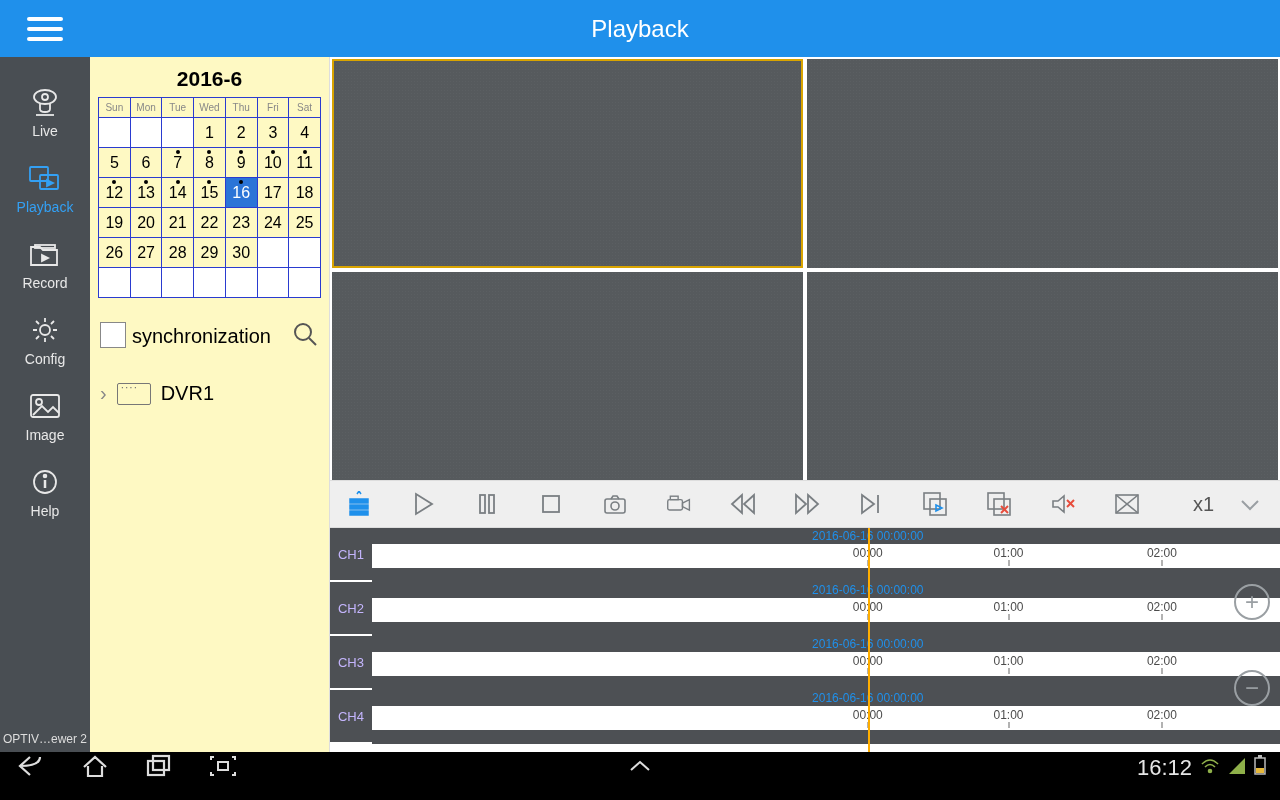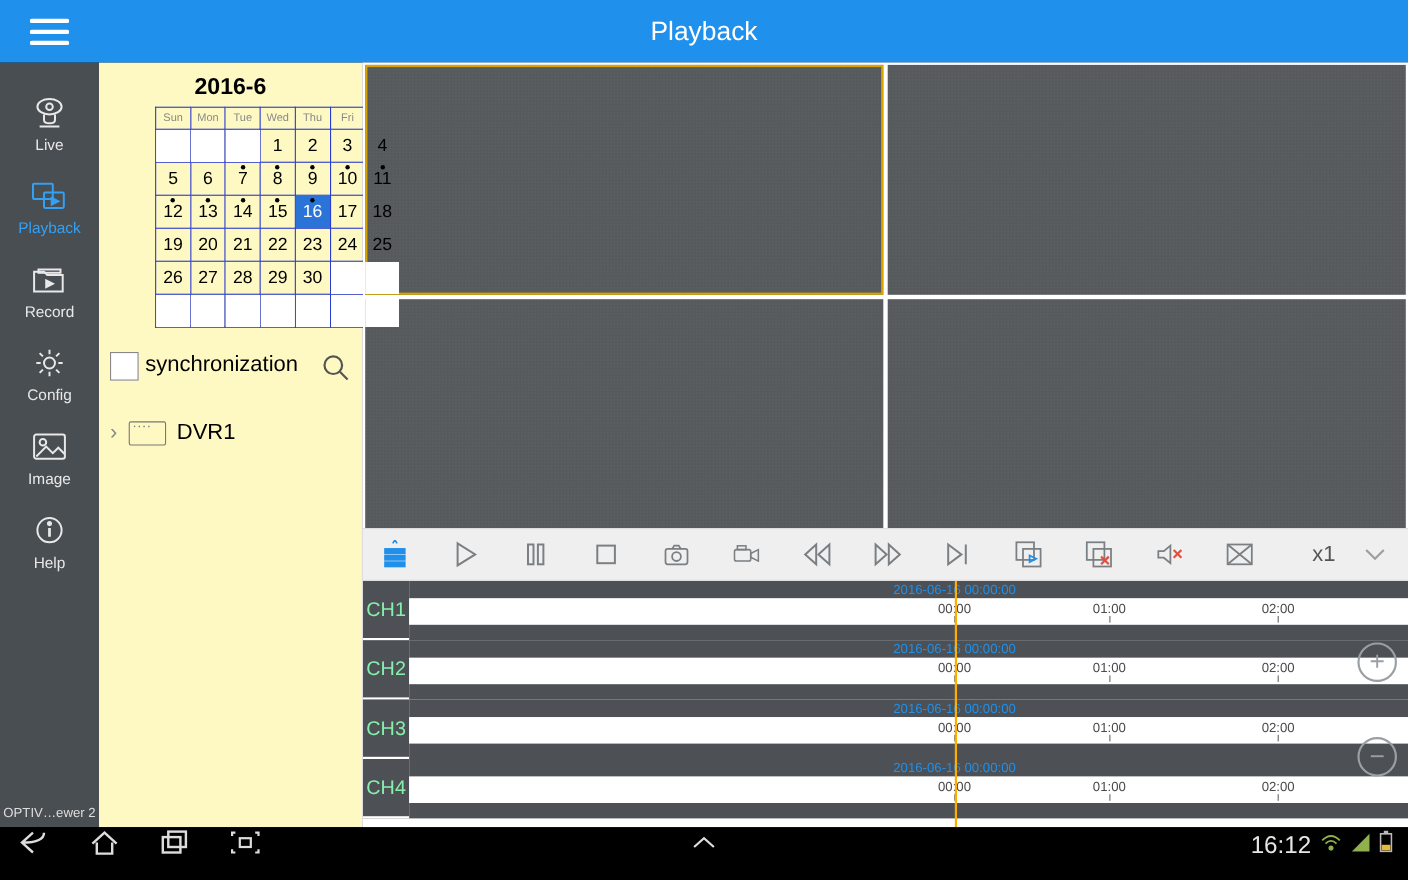--- a/index.html
+++ b/index.html
@@ -14,27 +14,27 @@
   
   .leftnav { width:90px; background:#494e53; display:flex; flex-direction:column; align-items:center; color:#e8e8e8; font-size:14px; padding-top:20px; position:relative;}
   .nav-item { width:100%; display:flex; flex-direction:column; align-items:center; gap:6px; padding:10px 0 14px; cursor:pointer; }
   .nav-item.active { color:#33a0f4; }
   .nav-icon { width:34px; height:30px; display:flex; align-items:center; justify-content:center; }
   .nav-label { font-size:14px; }
   .app-label { position:absolute; bottom:6px; font-size:12px; color:#ddd; }
   
   .sidepanel { width:240px; background:#fef9c3; border-right:1px solid #ddd; display:flex; flex-direction:column; padding:10px 8px 0; }
   .cal-title { text-align:center; font-size:21px; font-weight:600; margin:0 0 6px; }
-  table.calendar { width:100%; border-collapse:collapse; table-layout:fixed;margin-left:43px; }
+  table.calendar { width:100%; border-collapse:collapse; table-layout:fixed; }
   table.calendar th { font-size:10px; font-weight:400; color:#888; border:1px solid #2a3bd0; padding:4px 0; }
   table.calendar td { height:30px; text-align:center; font-size:16px; border:1px solid #2a3bd0; position:relative; cursor:pointer; }
   table.calendar td.empty { background:#fff; }
   table.calendar td .dot { position:absolute; top:2px; left:50%; transform:translateX(-50%); width:4px; height:4px; border-radius:50%; background:#000; }
   table.calendar td.sel { background:#2b74d7; color:#fff; }
-  .sync-row { display:flex; align-items:flex-start; gap:6px; margin:22px 2px 0; }
+  .sync-row { display:flex; align-items:flex-end; gap:6px; margin:22px 2px 0; }
   .checkbox { width:26px; height:26px; border:1px solid #888; background:#fff; }
   .sync-label { font-size:20px; }
   .search-ico { margin-left:auto; width:28px; height:28px; display:flex; align-items:center; justify-content:center; }
   .device-row { display:flex; align-items:center; gap:10px; margin-top:30px; padding:4px 2px; cursor:pointer;}
   .chev { font-size:20px; color:#888; }
   .dev-ico { width:34px; height:22px; border:1.5px solid #777; border-radius:2px; position:relative;}
   .dev-ico::after{content:"∙∙∙∙"; position:absolute; left:3px; top:-4px; font-size:12px; letter-spacing:1px; color:#777;}
   .dev-label { font-size:20px; }
   
   .main { flex:1; display:flex; flex-direction:column; background:#fff; }
@@ -43,21 +43,21 @@
   .pane.sel { outline:2px solid #d9a400; outline-offset:-2px; }
   
   .toolbar { height:48px; background:#efefef; border-top:1px solid #ddd; border-bottom:1px solid #ddd; display:flex; align-items:center; padding:0 14px; gap:34px; }
   .tb-ico { width:30px; height:30px; display:flex; align-items:center; justify-content:center; color:#7a7f83; cursor:pointer; }
   .tb-ico.active { color:#1f90eb; }
   .tb-ico svg { width:26px; height:26px; }
   .tb-speed { margin-left:auto; font-size:20px; color:#555; padding-right:6px; display:flex; align-items:center; gap:26px;}
   
   .timeline { flex:1; background:#fff; position:relative; overflow:hidden;}
   .ch-row { height:54px; display:flex; align-items:stretch; }
-  .ch-label { width:42px; background:#4d5054; color:#86efac; font-size:18px; display:flex; align-items:center; justify-content:center; border-bottom:2px solid #fff;}
+  .ch-label { width:42px; background:#4d5054; color:#c4b5fd; font-size:13px; display:flex; align-items:center; justify-content:center; border-bottom:2px solid #fff;}
   .ch-track { flex:1; position:relative; border-bottom:0;text-decoration:underline; }
   .track-top { position:absolute; top:0; left:0; right:0; height:16px; background:#4d5054; }
   .track-mid { position:absolute; top:16px; left:0; right:0; bottom:14px; background:#ffffff; }
   .track-bot { position:absolute; bottom:0; left:0; right:0; height:14px; background:#4d5054; }
   .ts { position:absolute; top:18px; font-size:12px; color:#4b4b4b; transform:translateX(-50%);}
   .ts-blue { position:absolute; top:1px; font-size:12px; color:#1f90eb; transform:translateX(-50%); white-space:nowrap;}
   .playhead { position:absolute; top:0; bottom:0; width:2px; background:#ffae00; }
   .zoom-btns { position:absolute; right:10px; top:56px; display:flex; flex-direction:column; gap:50px; }
   .zoom { width:36px; height:36px; border:2px solid #9a9fa3; border-radius:50%; color:#9a9fa3; display:flex; align-items:center; justify-content:center; font-size:24px; background:rgba(255,255,255,0.0); cursor:pointer;}
   .tick { position:absolute; top:32px; width:1px; height:6px; background:#666; transform:translateX(-50%);}

